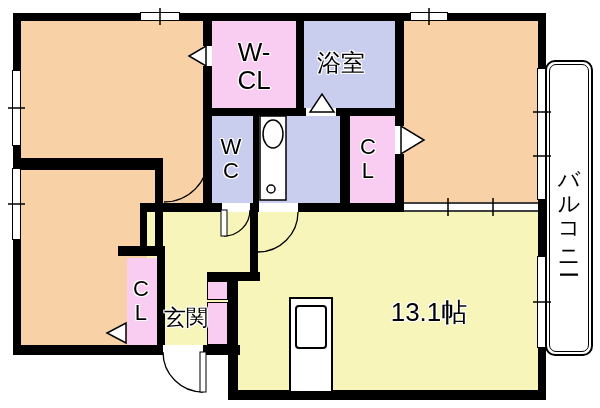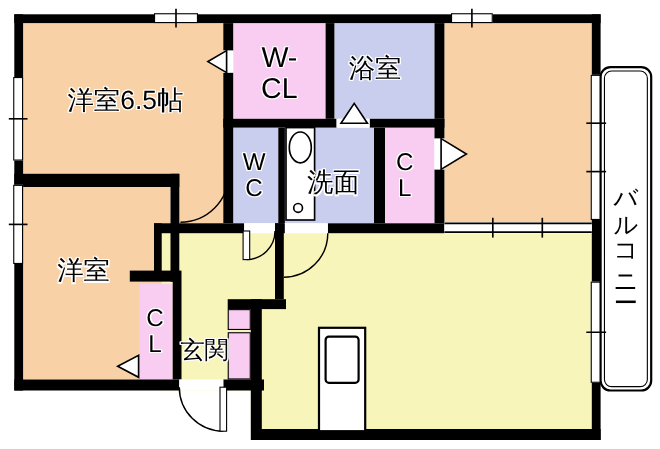--- a/index.html
+++ b/index.html
@@ -132,40 +132,38 @@
       <ellipse cx="273" cy="134" rx="10" ry="14" fill="#fff" stroke="#000" stroke-width="1.5"></ellipse>
       <circle cx="271" cy="189" r="4" fill="#fff" stroke="#000" stroke-width="1.5"></circle>
     </g>
 
     <g>
       <rect x="290" y="298" width="42" height="94" fill="#fff" stroke="#000" stroke-width="2"></rect>
       <rect x="296" y="306" width="30" height="42" rx="3" fill="#fff" stroke="#000" stroke-width="2"></rect>
     </g>
   </svg>
 
-  <div class="lbl f24" style="left:114px;top:92px">洋室6.5帖</div>
   <div class="lbl f26" style="left:254px;top:66px">
     <span>W-</span>
     <span>CL</span>
   </div>
   <div class="lbl f24" style="left:341px;top:63px">浴室</div>
   <div class="lbl f22 vert" style="left:569px;top:210px">バルコニー</div>
   <div class="lbl f22" style="left:231px;top:159px">
     <span>W</span>
     <span>C</span>
   </div>
-  <div class="lbl f24" style="left:303px;top:167px">洗面</div>
   <div class="lbl f22" style="left:368px;top:159px">
     <span>C</span>
     <span>L</span>
   </div>
   <div class="lbl f24" style="left:76px;top:247px">
-    <span>洋室</span>
   </div>
   <div class="lbl f22" style="left:141px;top:301px">
     <span>C</span>
     <span>L</span>
   </div>
   <div class="lbl f22" style="left:186px;top:318px">玄関</div>
   <div class="lbl f26" style="left:429px;top:312px">
+    <span>13.1帖</span>
   </div>
 
 </div>
 
 </body></html>

